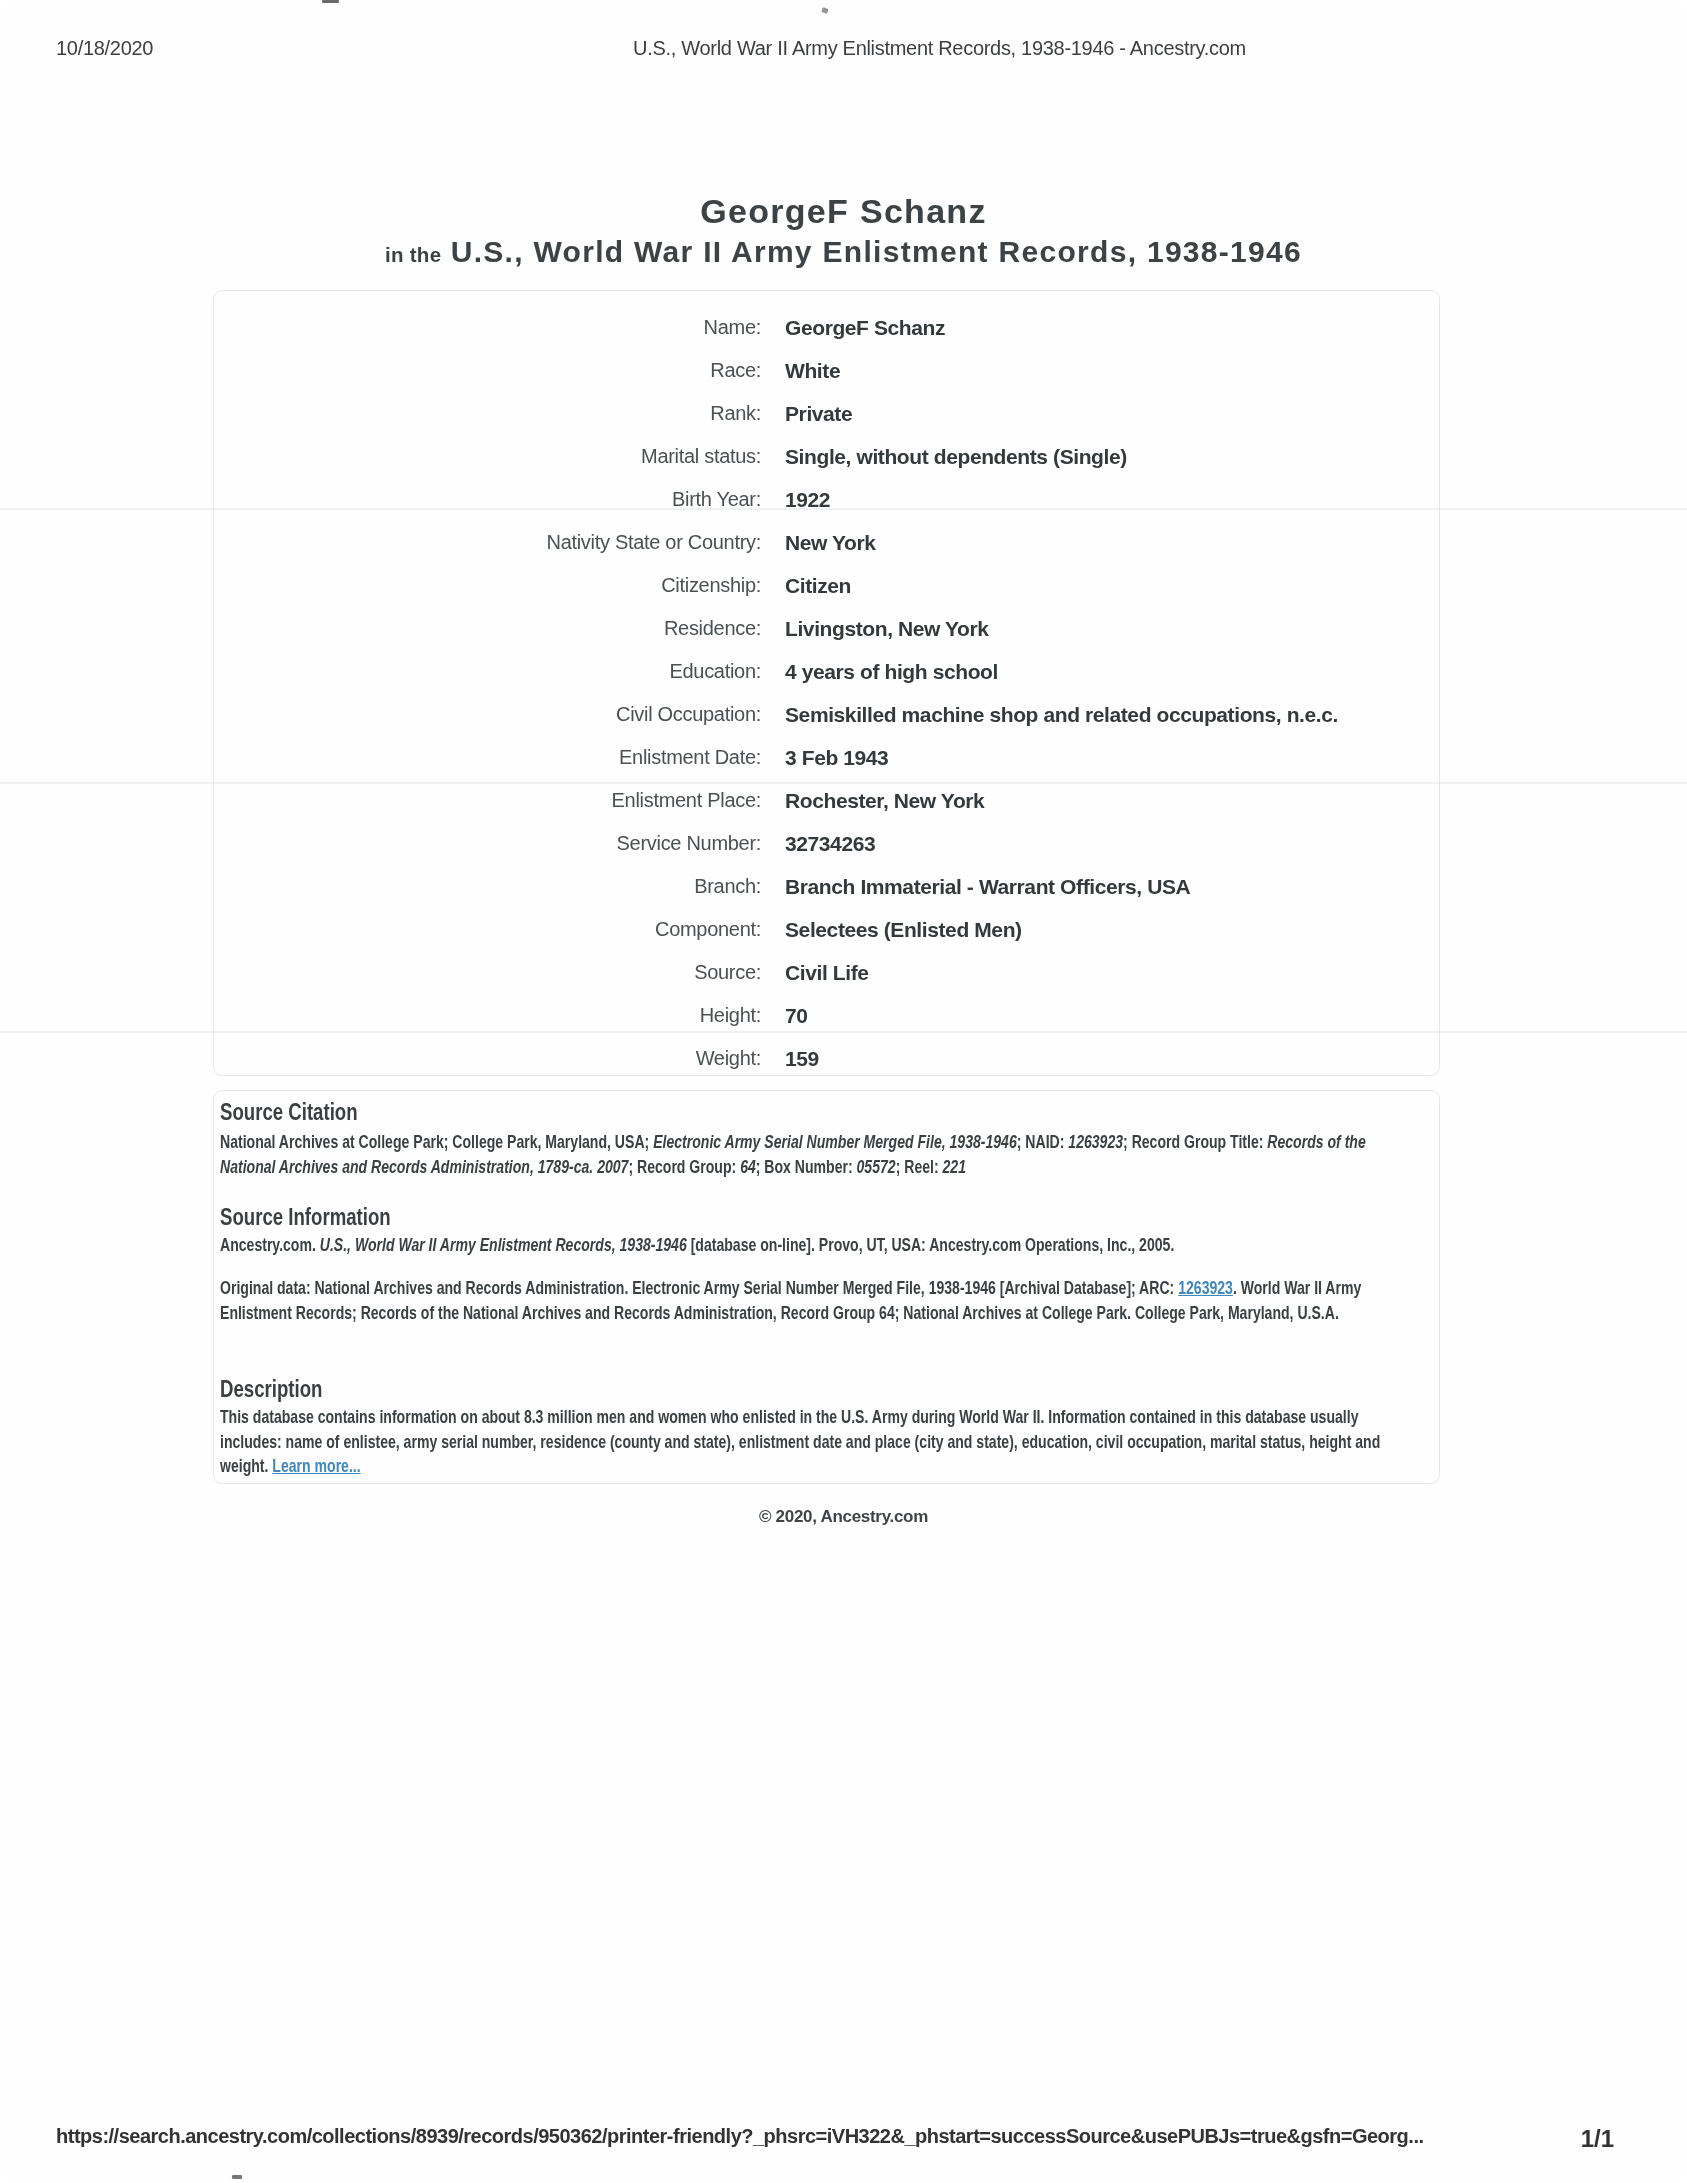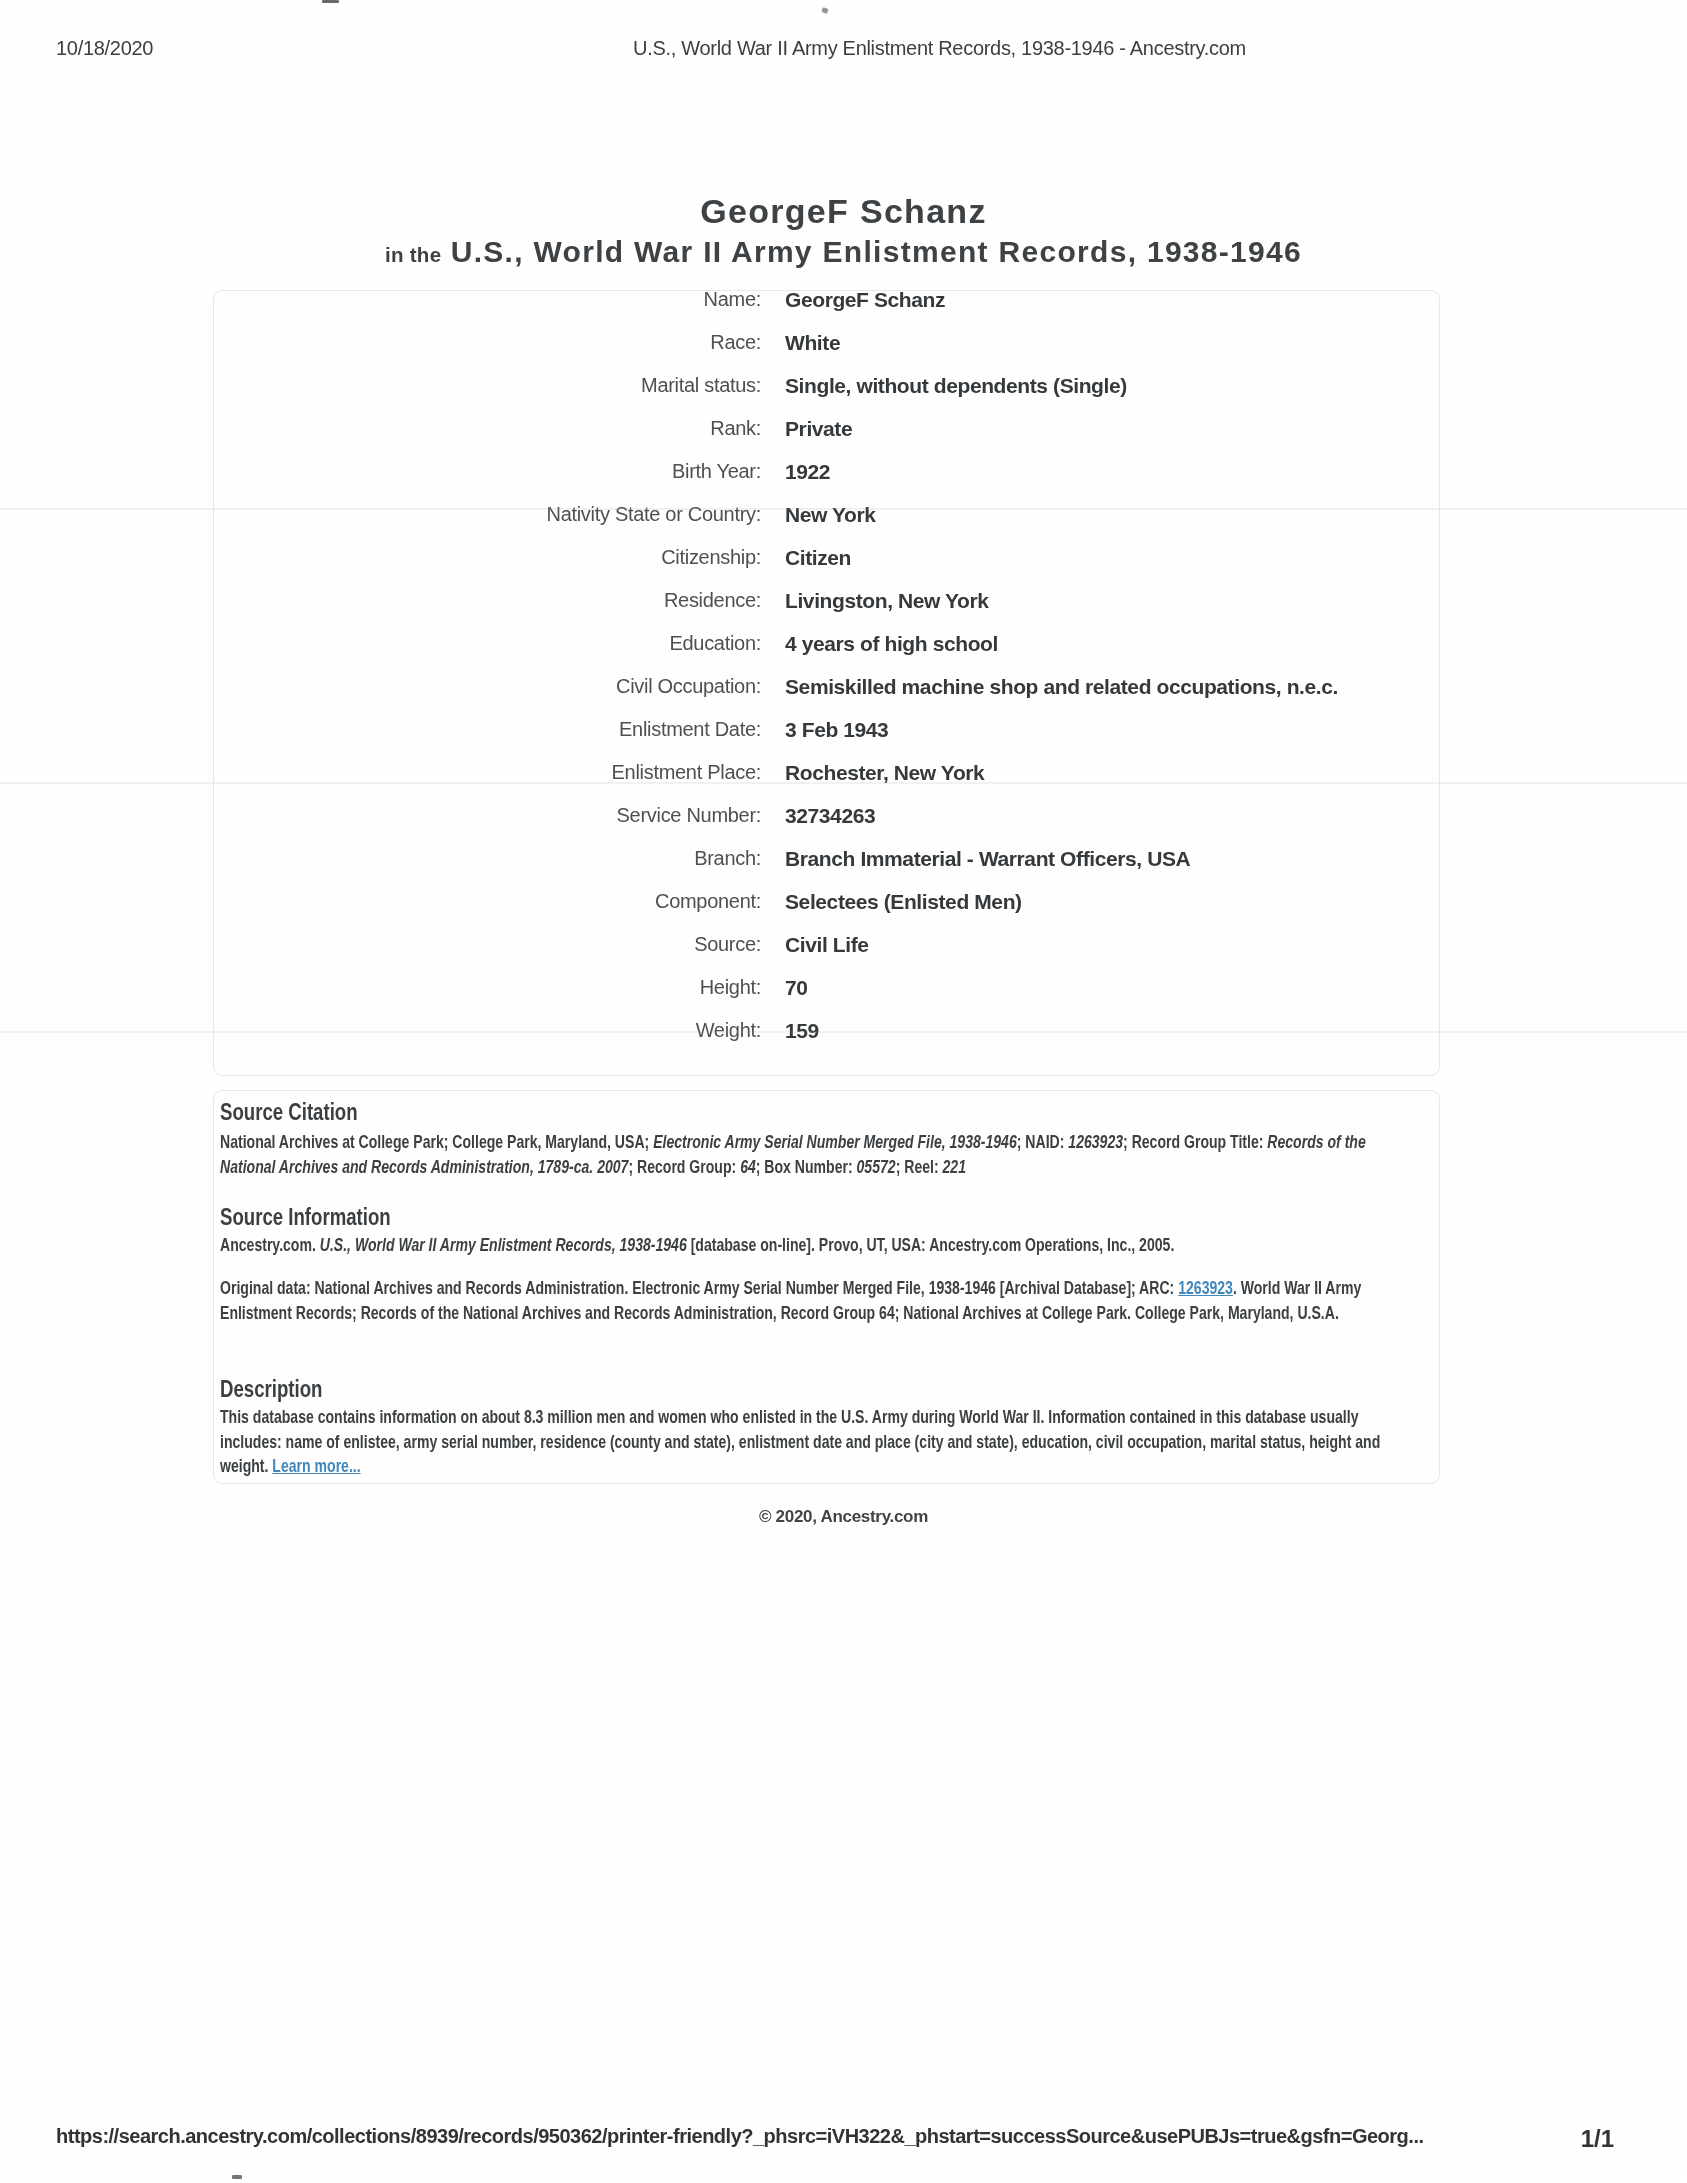--- a/index.html
+++ b/index.html
@@ -18,21 +18,21 @@
   .title-block{position:absolute;left:0;right:0;top:191px;text-align:center;color:#3e4245;}
   .t-name{font-size:34px;font-weight:700;letter-spacing:1.3px;line-height:40px;margin:0;}
   .t-sub{margin-top:2px;line-height:37px;}
   .t-inthe{font-size:20.5px;font-weight:700;letter-spacing:0.3px;margin-right:9.3px;}
   .t-coll{font-size:30px;font-weight:700;letter-spacing:1.3px;}
   
   .panel{position:absolute;border:1.3px solid #e4e9e9;border-radius:9.3px;background:transparent;}
   .panel.record{left:213px;top:290px;width:1225px;height:784px;}
   .panel.sources{left:213px;top:1090px;width:1225px;height:392px;}
   
-  .rec-rows{position:absolute;left:213px;top:278px;width:1225px;}
+  .rec-rows{position:absolute;left:213px;top:306px;width:1225px;}
   .rec-row{display:flex;align-items:center;height:43px;}
   .rec-label{width:548px;text-align:right;font-size:20px;letter-spacing:-0.3px;color:#4c5053;flex:none;}
   .rec-value{margin-left:24px;font-size:21px;font-weight:700;letter-spacing:-0.4px;color:#35393c;flex:1;}
   
   .sec-head{position:absolute;left:220px;font-size:24.5px;font-weight:700;letter-spacing:0;
     color:#3b3f42;transform:scaleX(0.76);transform-origin:0 0;white-space:nowrap;}
   .para{position:absolute;left:220px;width:1581px;font-size:18.5px;font-weight:700;line-height:24.5px;
     letter-spacing:0;color:#3c4043;transform:scaleX(0.76);transform-origin:0 0;}
   .it{font-style:italic;}
   .lnk{color:#3f87bd;text-decoration:underline;cursor:pointer;}
@@ -68,26 +68,26 @@
   <div class="rec-rows">
       <div class="rec-row">
         <div class="rec-label">Name:</div>
         <div class="rec-value">GeorgeF Schanz</div>
       </div>
       <div class="rec-row">
         <div class="rec-label">Race:</div>
         <div class="rec-value">White</div>
       </div>
       <div class="rec-row">
+        <div class="rec-label">Rank:</div>
+        <div class="rec-value">Private</div>
+      </div>
+      <div class="rec-row">
         <div class="rec-label">Marital status:</div>
         <div class="rec-value">Single, without dependents (Single)</div>
-      </div>
-      <div class="rec-row">
-        <div class="rec-label">Rank:</div>
-        <div class="rec-value">Private</div>
       </div>
       <div class="rec-row">
         <div class="rec-label">Birth Year:</div>
         <div class="rec-value">1922</div>
       </div>
       <div class="rec-row">
         <div class="rec-label">Nativity State or Country:</div>
         <div class="rec-value">New York</div>
       </div>
       <div class="rec-row">

